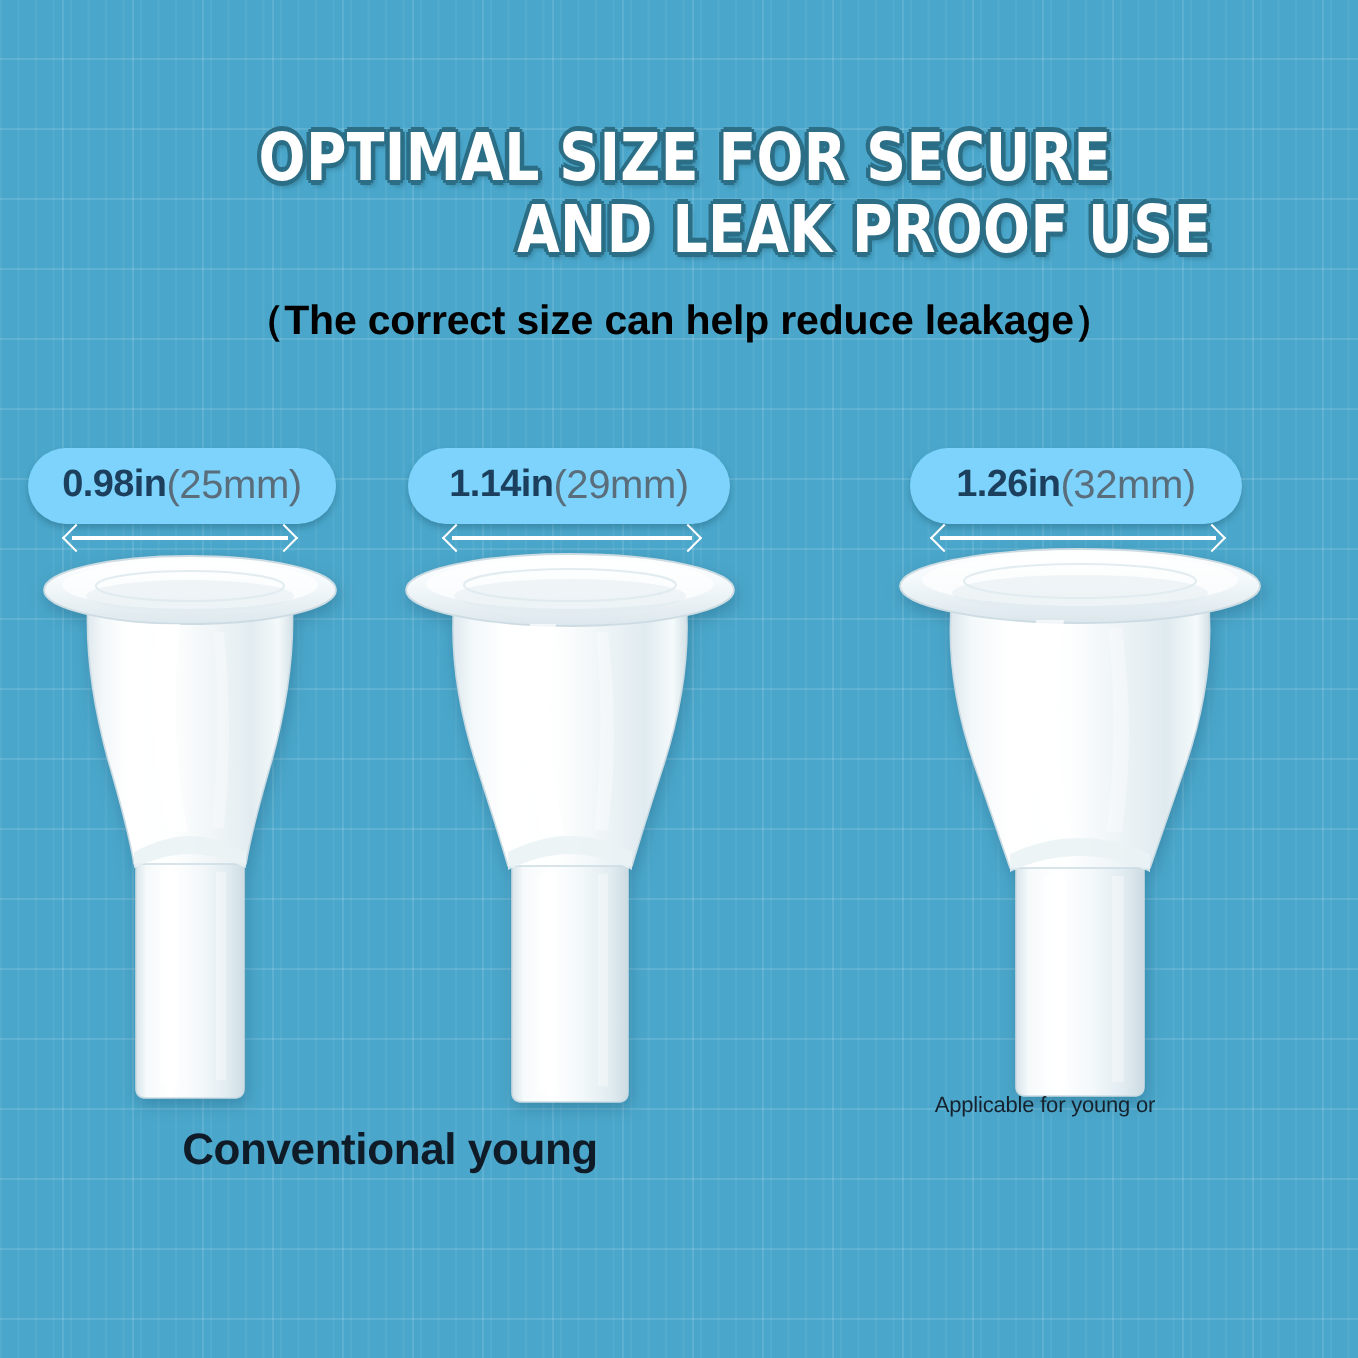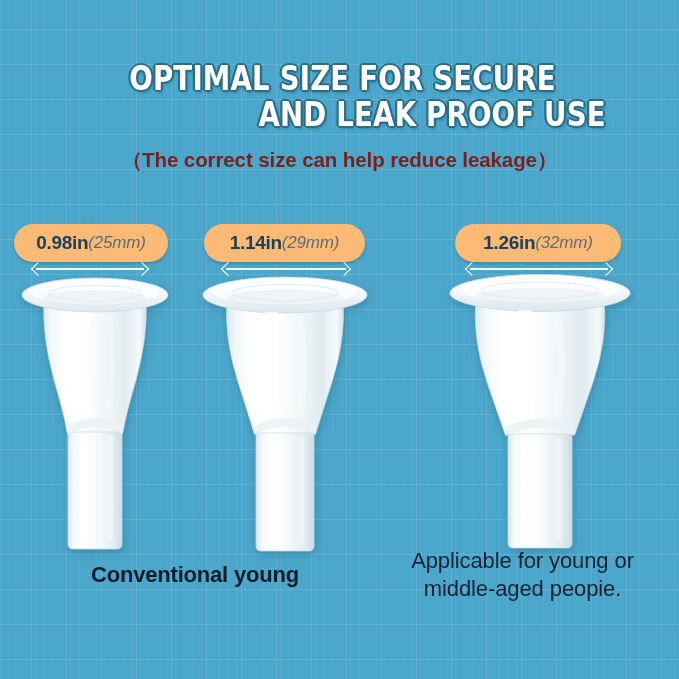--- a/index.html
+++ b/index.html
@@ -71,49 +71,48 @@
   .headline-2 { top: 98px; padding-left: 96px; }
 
   .subtitle {
     position: absolute;
     top: 146px;
     left: 0;
     width: 679px;
     text-align: center;
     font-size: 20.5px;
     font-weight: 700;
-    color: #7f1d1d;
+    color: #000000;
     font-family: "Liberation Sans", sans-serif;
     letter-spacing: -0.1px;
   }
 
   
   .badge {
     position: absolute;
     height: 38px;
     border-radius: 19px;
-    background: #fdba74;
+    background: #7dd3fc;
     box-shadow: 0 2px 3px rgba(18,60,80,0.28);
     display: flex;
     align-items: center;
     justify-content: center;
     white-space: nowrap;
   }
   .badge .inch {
     font-size: 19px;
     font-weight: 700;
     color: #1b3f5c;
     letter-spacing: -0.3px;
   }
   .badge .mm {
-    font-size: 17px;
+    font-size: 20px;
     font-weight: 400;
     color: #5a6d7b;
     letter-spacing: -0.2px;
-    font-style: italic;
   }
 
   
   .arrow {
     position: absolute;
     height: 12px;
   }
   .arrow .shaft {
     position: absolute;
     top: 5px;
@@ -145,21 +144,21 @@
     text-align: center;
   }
   .caption .title {
     font-size: 22px;
     font-weight: 700;
     color: #101b28;
     letter-spacing: -0.2px;
     white-space: nowrap;
   }
   .caption .desc {
-    font-size: 22px;
+    font-size: 11px;
     font-weight: 400;
     color: #16222e;
     letter-spacing: -0.1px;
     margin-top: 2px;
     line-height: 1.26;
   }
 </style>
 </head>
 <body>
 
@@ -331,17 +330,16 @@
     </svg>
   </div>
 
   <div class="caption" style="left:40px; top:562px; width:310px;">
     <div class="title">Conventional young</div>
   </div>
 
   <div class="caption" style="left:385px; top:545px; width:275px;">
     <div class="desc">
       <div>Applicable for young or</div>
-      <div>middle-aged peopie.</div>
     </div>
   </div>
 
 </div>
 
 </body></html>

